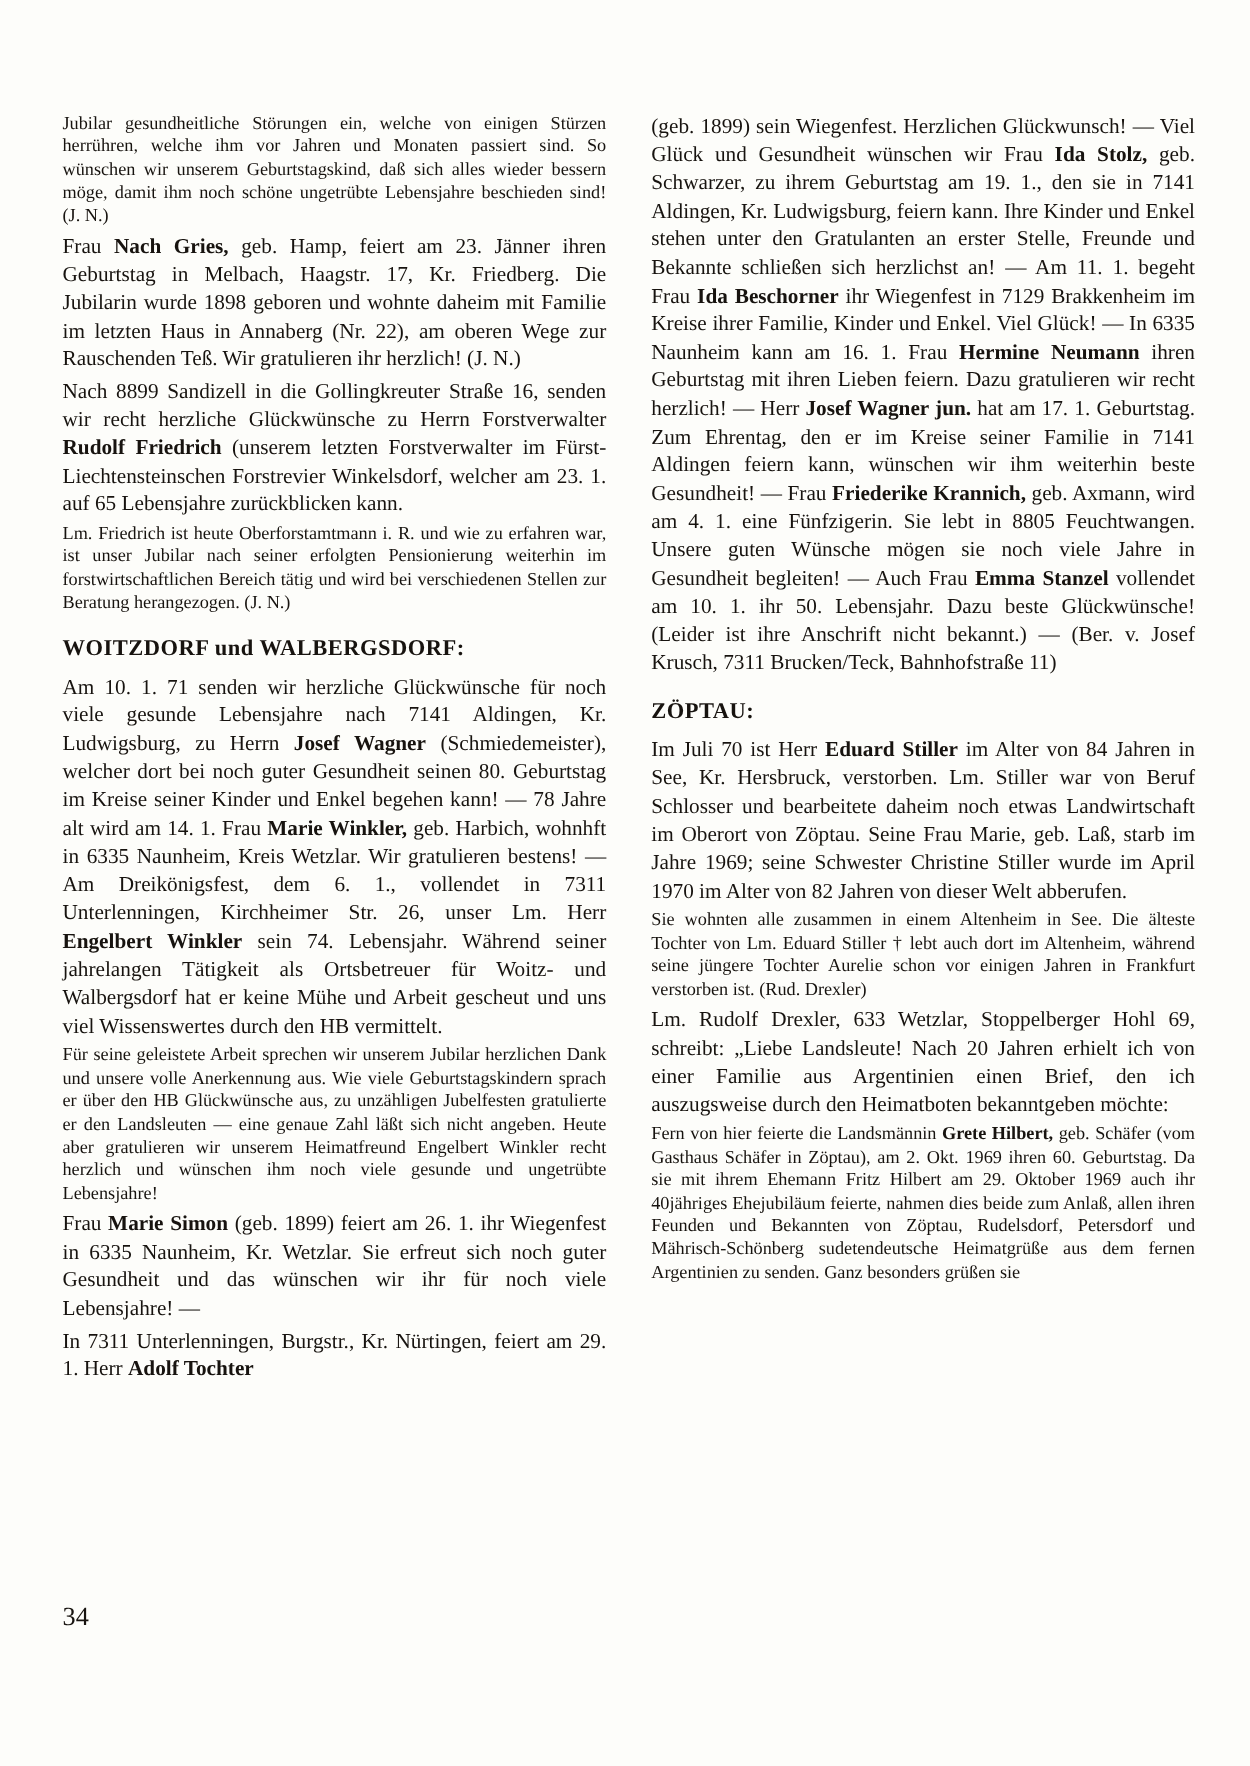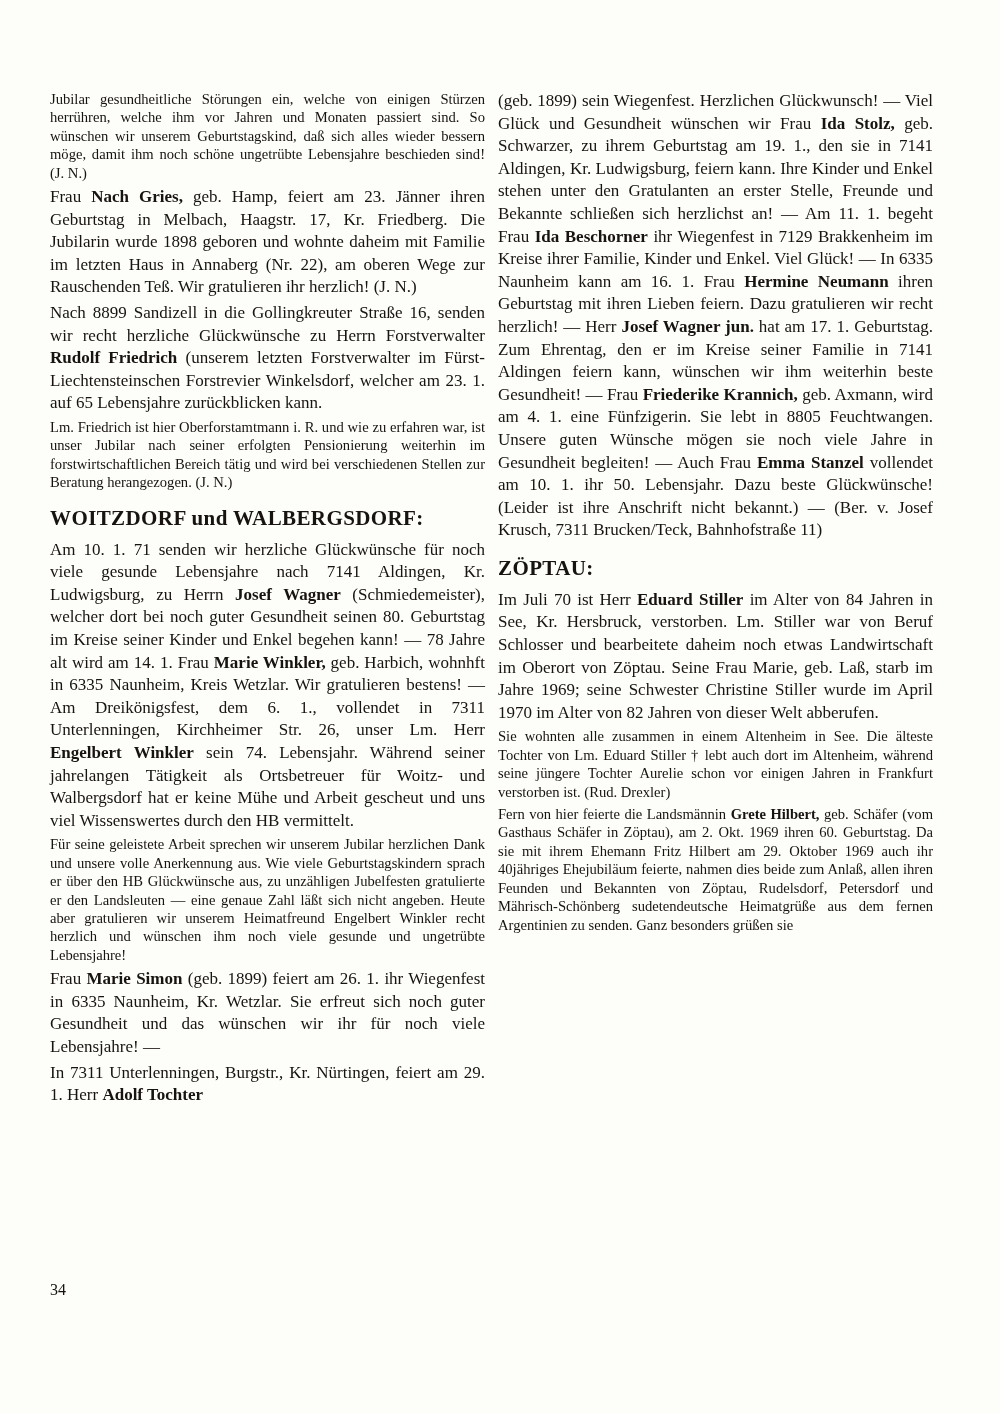--- a/index.html
+++ b/index.html
@@ -13,73 +13,74 @@
     overflow: hidden;
   }
   .page {
     position: absolute;
     inset: 0;
     padding: 90px 48px 0 50px;
     box-sizing: border-box;
   }
   .columns {
     display: flex;
-    gap: 13px;
+    gap: 36px;
   }
   .col {
     width: 435px;
     flex: 0 0 435px;
   }
   p.body {
     font-size: 17px;
     line-height: 22.6px;
     text-align: justify;
     margin: 0 0 3px 0;
     hyphens: auto;
   }
   p.small {
     font-size: 14.6px;
     line-height: 18.4px;
     text-align: justify;
     margin: 0 0 4px 0;
     hyphens: auto;
   }
   h2.heading {
-    font-size: 21px;
+    font-size: 18px;
     line-height: 23px;
     font-weight: bold;
     letter-spacing: 0.4px;
     margin: 15px 0 9px 0;
   }
   b { font-weight: bold; }
   .page-number {
     position: absolute;
     left: 50px;
     top: 1281px;
-    font-size: 16px;
+    font-size: 21px;
   }
 </style>
 </head>
 <body>
 
 <div class="page">
   <div class="columns">
     <div class="col">
         <p class="small"><span>Jubilar gesundheitliche Störungen ein, welche von einigen Stürzen herrühren, welche ihm vor Jahren und Monaten passiert sind. So wünschen wir unserem Geburtstagskind, daß sich alles wieder bessern möge, damit ihm noch schöne ungetrübte Lebensjahre beschieden sind! (J. N.)</span></p>
         <p class="body"><span>Frau </span><b>Nach Gries,</b><span> geb. Hamp, feiert am 23. Jänner ihren Geburtstag in Melbach, Haagstr. 17, Kr. Friedberg. Die Jubilarin wurde 1898 geboren und wohnte daheim mit Familie im letzten Haus in Annaberg (Nr. 22), am oberen Wege zur Rauschenden Teß. Wir gratulieren ihr herzlich! (J. N.)</span></p>
         <p class="body"><span>Nach 8899 Sandizell in die Gollingkreuter Straße 16, senden wir recht herzliche Glückwünsche zu Herrn Forstverwalter </span><b>Rudolf Friedrich</b><span> (unserem letzten Forstverwalter im Fürst-Liechtensteinschen Forstrevier Winkelsdorf, welcher am 23. 1. auf 65 Lebensjahre zurückblicken kann.</span></p>
-        <p class="small"><span>Lm. Friedrich ist hier Oberforstamtmann i. R. und wie zu erfahren war, ist unser Jubilar nach seiner erfolgten Pensionierung weiterhin im forstwirtschaftlichen Bereich tätig und wird bei verschiedenen Stellen zur Beratung herangezogen. (J. N.)</span></p>
+        <p class="small"><span>Lm. Friedrich ist heute Oberforstamtmann i. R. und wie zu erfahren war, ist unser Jubilar nach seiner erfolgten Pensionierung weiterhin im forstwirtschaftlichen Bereich tätig und wird bei verschiedenen Stellen zur Beratung herangezogen. (J. N.)</span></p>
         <h2 class="heading"><span>WOITZDORF und WALBERGSDORF:</span></h2>
         <p class="body"><span>Am 10. 1. 71 senden wir herzliche Glückwünsche für noch viele gesunde Lebensjahre nach 7141 Aldingen, Kr. Ludwigsburg, zu Herrn </span><b>Josef Wagner</b><span> (Schmiedemeister), welcher dort bei noch guter Gesundheit seinen 80. Geburtstag im Kreise seiner Kinder und Enkel begehen kann! — 78 Jahre alt wird am 14. 1. Frau </span><b>Marie Winkler,</b><span> geb. Harbich, wohnhft in 6335 Naunheim, Kreis Wetzlar. Wir gratulieren bestens! — Am Dreikönigsfest, dem 6. 1., vollendet in 7311 Unterlenningen, Kirchheimer Str. 26, unser Lm. Herr </span><b>Engelbert Winkler</b><span> sein 74. Lebensjahr. Während seiner jahrelangen Tätigkeit als Ortsbetreuer für Woitz- und Walbergsdorf hat er keine Mühe und Arbeit gescheut und uns viel Wissenswertes durch den HB vermittelt.</span></p>
         <p class="small"><span>Für seine geleistete Arbeit sprechen wir unserem Jubilar herzlichen Dank und unsere volle Anerkennung aus. Wie viele Geburtstagskindern sprach er über den HB Glückwünsche aus, zu unzähligen Jubelfesten gratulierte er den Landsleuten — eine genaue Zahl läßt sich nicht angeben. Heute aber gratulieren wir unserem Heimatfreund Engelbert Winkler recht herzlich und wünschen ihm noch viele gesunde und ungetrübte Lebensjahre!</span></p>
         <p class="body"><span>Frau </span><b>Marie Simon</b><span> (geb. 1899) feiert am 26. 1. ihr Wiegenfest in 6335 Naunheim, Kr. Wetzlar. Sie erfreut sich noch guter Gesundheit und das wünschen wir ihr für noch viele Lebensjahre! —</span></p>
         <p class="body"><span>In 7311 Unterlenningen, Burgstr., Kr. Nürtingen, feiert am 29. 1. Herr </span><b>Adolf Tochter</b></p>
       </div>
     <div class="col">
         <p class="body"><span>(geb. 1899) sein Wiegenfest. Herzlichen Glückwunsch! — Viel Glück und Gesundheit wünschen wir Frau </span><b>Ida Stolz,</b><span> geb. Schwarzer, zu ihrem Geburtstag am 19. 1., den sie in 7141 Aldingen, Kr. Ludwigsburg, feiern kann. Ihre Kinder und Enkel stehen unter den Gratulanten an erster Stelle, Freunde und Bekannte schließen sich herzlichst an! — Am 11. 1. begeht Frau </span><b>Ida Beschorner</b><span> ihr Wiegenfest in 7129 Brakkenheim im Kreise ihrer Familie, Kinder und Enkel. Viel Glück! — In 6335 Naunheim kann am 16. 1. Frau </span><b>Hermine Neumann</b><span> ihren Geburtstag mit ihren Lieben feiern. Dazu gratulieren wir recht herzlich! — Herr </span><b>Josef Wagner jun.</b><span> hat am 17. 1. Geburtstag. Zum Ehrentag, den er im Kreise seiner Familie in 7141 Aldingen feiern kann, wünschen wir ihm weiterhin beste Gesundheit! — Frau </span><b>Friederike Krannich,</b><span> geb. Axmann, wird am 4. 1. eine Fünfzigerin. Sie lebt in 8805 Feuchtwangen. Unsere guten Wünsche mögen sie noch viele Jahre in Gesundheit begleiten! — Auch Frau </span><b>Emma Stanzel</b><span> vollendet am 10. 1. ihr 50. Lebensjahr. Dazu beste Glückwünsche! (Leider ist ihre Anschrift nicht bekannt.) — (Ber. v. Josef Krusch, 7311 Brucken/Teck, Bahnhofstraße 11)</span></p>
         <h2 class="heading"><span>ZÖPTAU:</span></h2>
         <p class="body"><span>Im Juli 70 ist Herr </span><b>Eduard Stiller</b><span> im Alter von 84 Jahren in See, Kr. Hersbruck, verstorben. Lm. Stiller war von Beruf Schlosser und bearbeitete daheim noch etwas Landwirtschaft im Oberort von Zöptau. Seine Frau Marie, geb. Laß, starb im Jahre 1969; seine Schwester Christine Stiller wurde im April 1970 im Alter von 82 Jahren von dieser Welt abberufen.</span></p>
         <p class="small"><span>Sie wohnten alle zusammen in einem Altenheim in See. Die älteste Tochter von Lm. Eduard Stiller † lebt auch dort im Altenheim, während seine jüngere Tochter Aurelie schon vor einigen Jahren in Frankfurt verstorben ist. (Rud. Drexler)</span></p>
+        <p class="body"><span>Lm. Rudolf Drexler, 633 Wetzlar, Stoppelberger Hohl 69, schreibt: „Liebe Landsleute! Nach 20 Jahren erhielt ich von einer Familie aus Argentinien einen Brief, den ich auszugsweise durch den Heimatboten bekanntgeben möchte:</span></p>
         <p class="small"><span>Fern von hier feierte die Landsmännin </span><b>Grete Hilbert,</b><span> geb. Schäfer (vom Gasthaus Schäfer in Zöptau), am 2. Okt. 1969 ihren 60. Geburtstag. Da sie mit ihrem Ehemann Fritz Hilbert am 29. Oktober 1969 auch ihr 40jähriges Ehejubiläum feierte, nahmen dies beide zum Anlaß, allen ihren Feunden und Bekannten von Zöptau, Rudelsdorf, Petersdorf und Mährisch-Schönberg sudetendeutsche Heimatgrüße aus dem fernen Argentinien zu senden. Ganz besonders grüßen sie</span></p>
       </div>
   </div>
   <div class="page-number">34</div>
 </div>
 
 </body></html>

